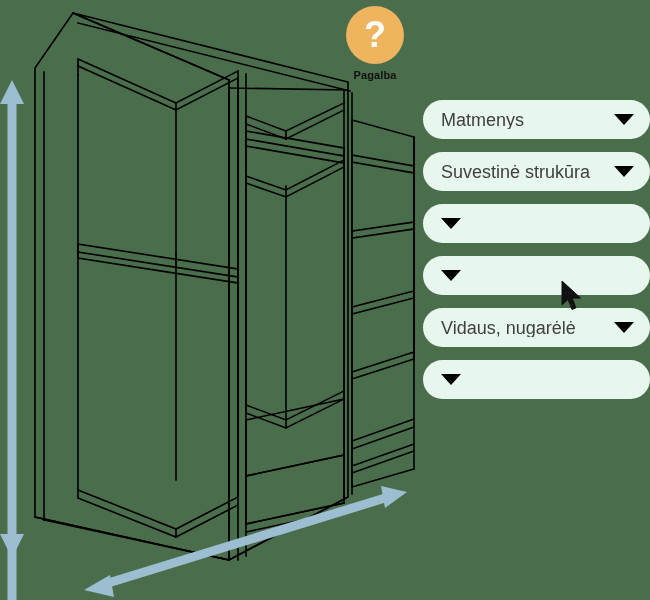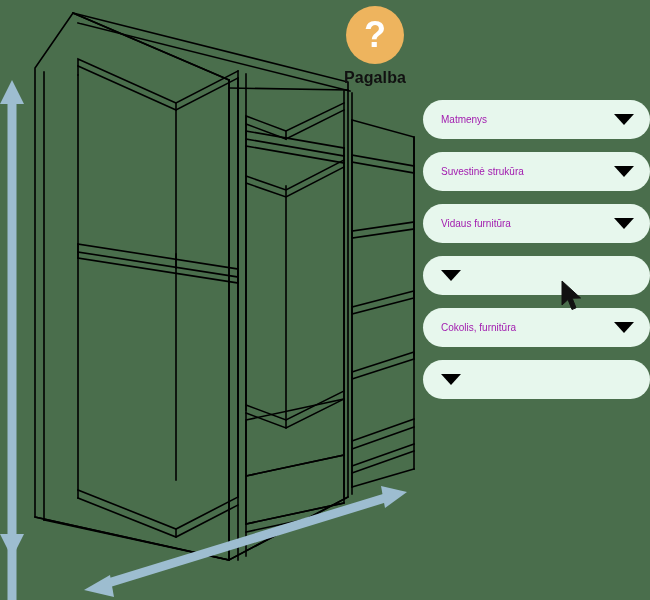--- a/index.html
+++ b/index.html
@@ -65,21 +65,21 @@
     color: #ffffff;
     font-size: 36px;
     font-weight: bold;
     line-height: 1;
     font-family: "Liberation Sans", sans-serif;
     user-select: none;
   }
   #help-label {
     margin-top: 5px;
     color: #111111;
-    font-size: 16px;
+    font-size: 11px;
     font-weight: bold;
     letter-spacing: .1px;
     white-space: nowrap;
   }
 
   
   #accordion-panel {
     position: absolute;
     left: 423px;
     top: 100px;
@@ -93,22 +93,22 @@
     border-radius: 20px;
     background: #e7f7ed;
     display: flex;
     align-items: center;
     cursor: pointer;
     box-sizing: border-box;
     padding: 0 14px 0 18px;
   }
   .accordion-label {
     flex: 1;
-    color: #a21caf;
-    font-size: 10px;
+    color: #404040;
+    font-size: 18px;
     line-height: 1;
     white-space: nowrap;
     overflow: hidden;
   }
   .accordion-caret {
     width: 0;
     height: 0;
     flex: 0 0 auto;
     border-left: 10px solid transparent;
     border-right: 10px solid transparent;
@@ -264,31 +264,30 @@
       <span class="accordion-label">Matmenys</span>
       <span class="accordion-caret"></span>
     </div>
 
     <div class="accordion-item">
       <span class="accordion-label">Suvestinė strukūra</span>
       <span class="accordion-caret"></span>
     </div>
 
     <div class="accordion-item">
-      <span class="accordion-label">Vidaus furnitūra</span>
-      <span class="accordion-caret"></span>
-    </div>
-
-
-    <div class="accordion-item">
-      <span class="accordion-caret"></span>
-    </div>
-
-    <div class="accordion-item">
-      <span class="accordion-label">Cokolis, furnitūra</span>
+      <span class="accordion-caret"></span>
+    </div>
+
+
+    <div class="accordion-item">
+      <span class="accordion-caret"></span>
+    </div>
+
+    <div class="accordion-item">
+      <span class="accordion-label">Vidaus, nugarėlė</span>
       <span class="accordion-caret"></span>
     </div>
 
 
     <div class="accordion-item">
       <span class="accordion-caret"></span>
     </div>
 
   </div>
 

